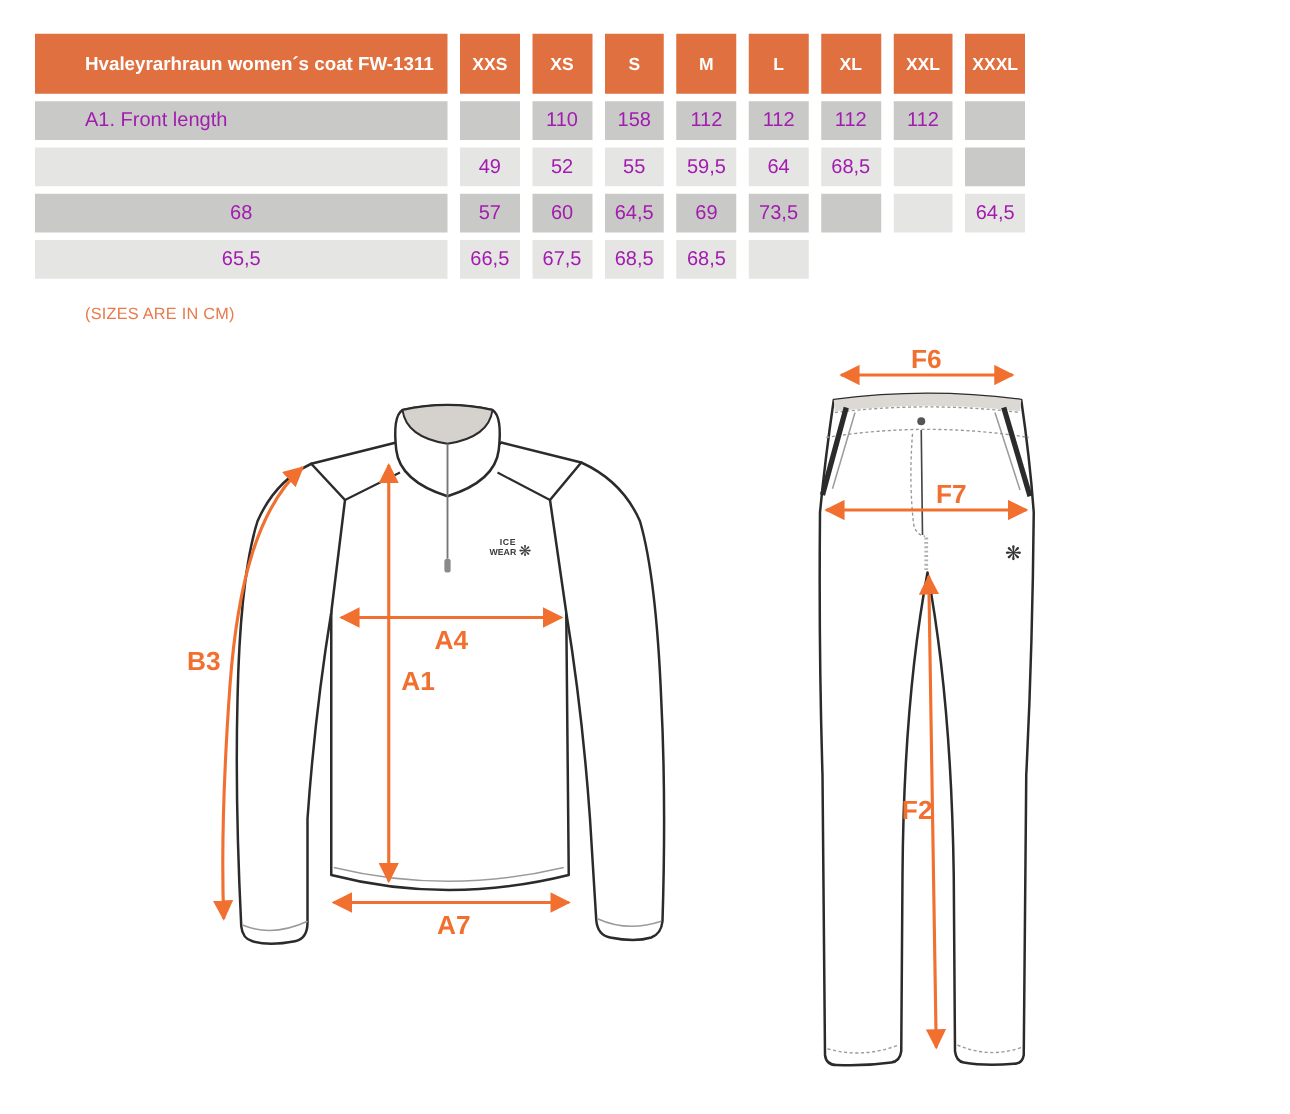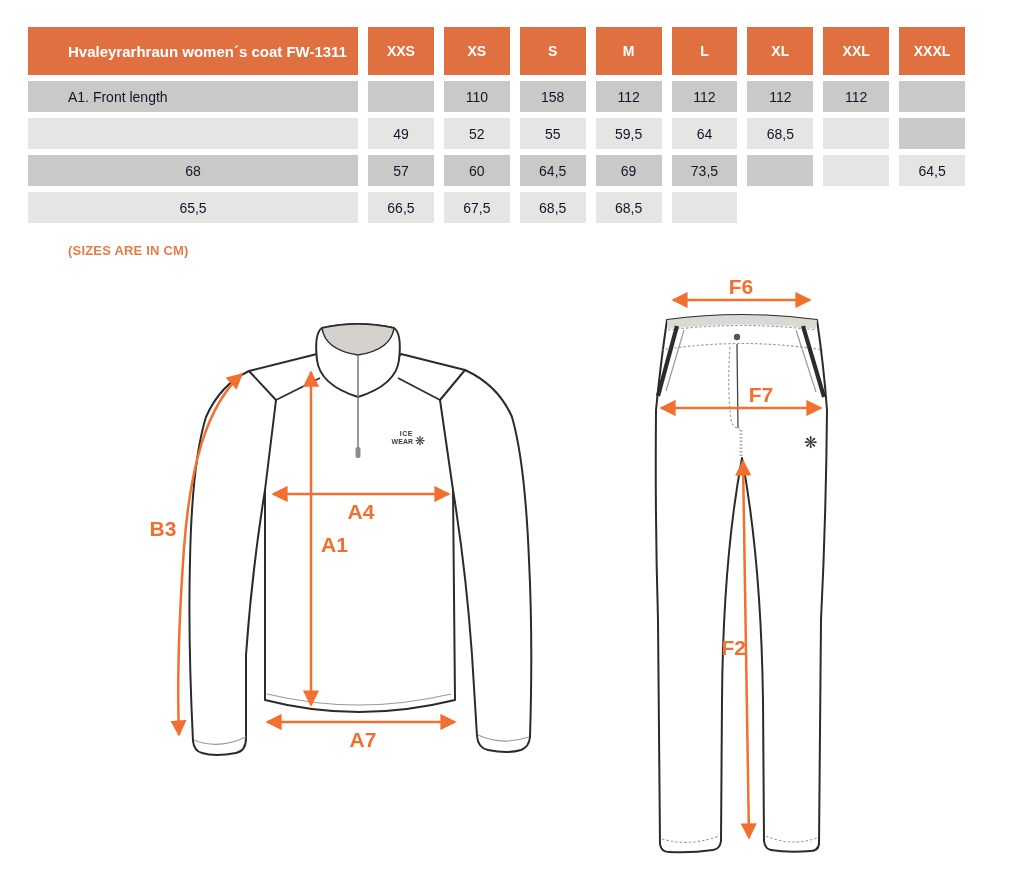--- a/index.html
+++ b/index.html
@@ -1,28 +1,28 @@
 <!DOCTYPE html>
 <html><head>
 <meta charset="utf-8">
 <style>
   html,body{margin:0;padding:0}
   .page{position:relative;width:1032px;height:891px;background:#ffffff;
         font-family:"Liberation Sans",sans-serif;overflow:hidden}
-  .size-table{position:absolute;left:28px;top:27px;width:937px;display:grid;
+  .size-table{position:absolute;left:28px;top:27px;width:792px;display:grid;
         grid-template-columns:330px repeat(8,1fr);
         grid-template-rows:48px 31px 31px 31px 31px;gap:6px 10px}
   .cell{display:flex;align-items:center;justify-content:center;
-        font-size:14px;color:#0f172a;white-space:nowrap}
+        font-size:16px;color:#a21caf;white-space:nowrap}
   .cell.label{justify-content:flex-start;padding-left:40px}
   .head{background:#e0703f;color:#ffffff;font-weight:bold;font-size:14px}
   .head.label{font-size:15px}
   .dark{background:#c9c9c7}
   .light{background:#e5e5e3}
-  .note{position:absolute;left:68px;top:243px;font-size:13px;font-weight:bold;
+  .note{position:absolute;left:68px;top:243px;font-size:13px;font-weight:normal;
         color:#e87a4a;letter-spacing:.2px}
   svg.diagrams{position:absolute;left:0;top:270px}
   .outline{fill:#ffffff;stroke:#2b2b2b;stroke-width:2;stroke-linejoin:round;stroke-linecap:round}
   .seam{fill:none;stroke:#2b2b2b;stroke-width:1.6;stroke-linejoin:round}
   .stitch{fill:none;stroke:#9a9a98;stroke-width:1.2}
   .dstitch{fill:none;stroke:#9a9a98;stroke-width:1.1;stroke-dasharray:2.5 2}
   .arrow{fill:none;stroke:#f1702f;stroke-width:2.5}
   .lbl{font-size:21px;font-weight:bold;fill:#f1702f}
   .logo{font-weight:bold;fill:#3a3a3a}
 </style>

